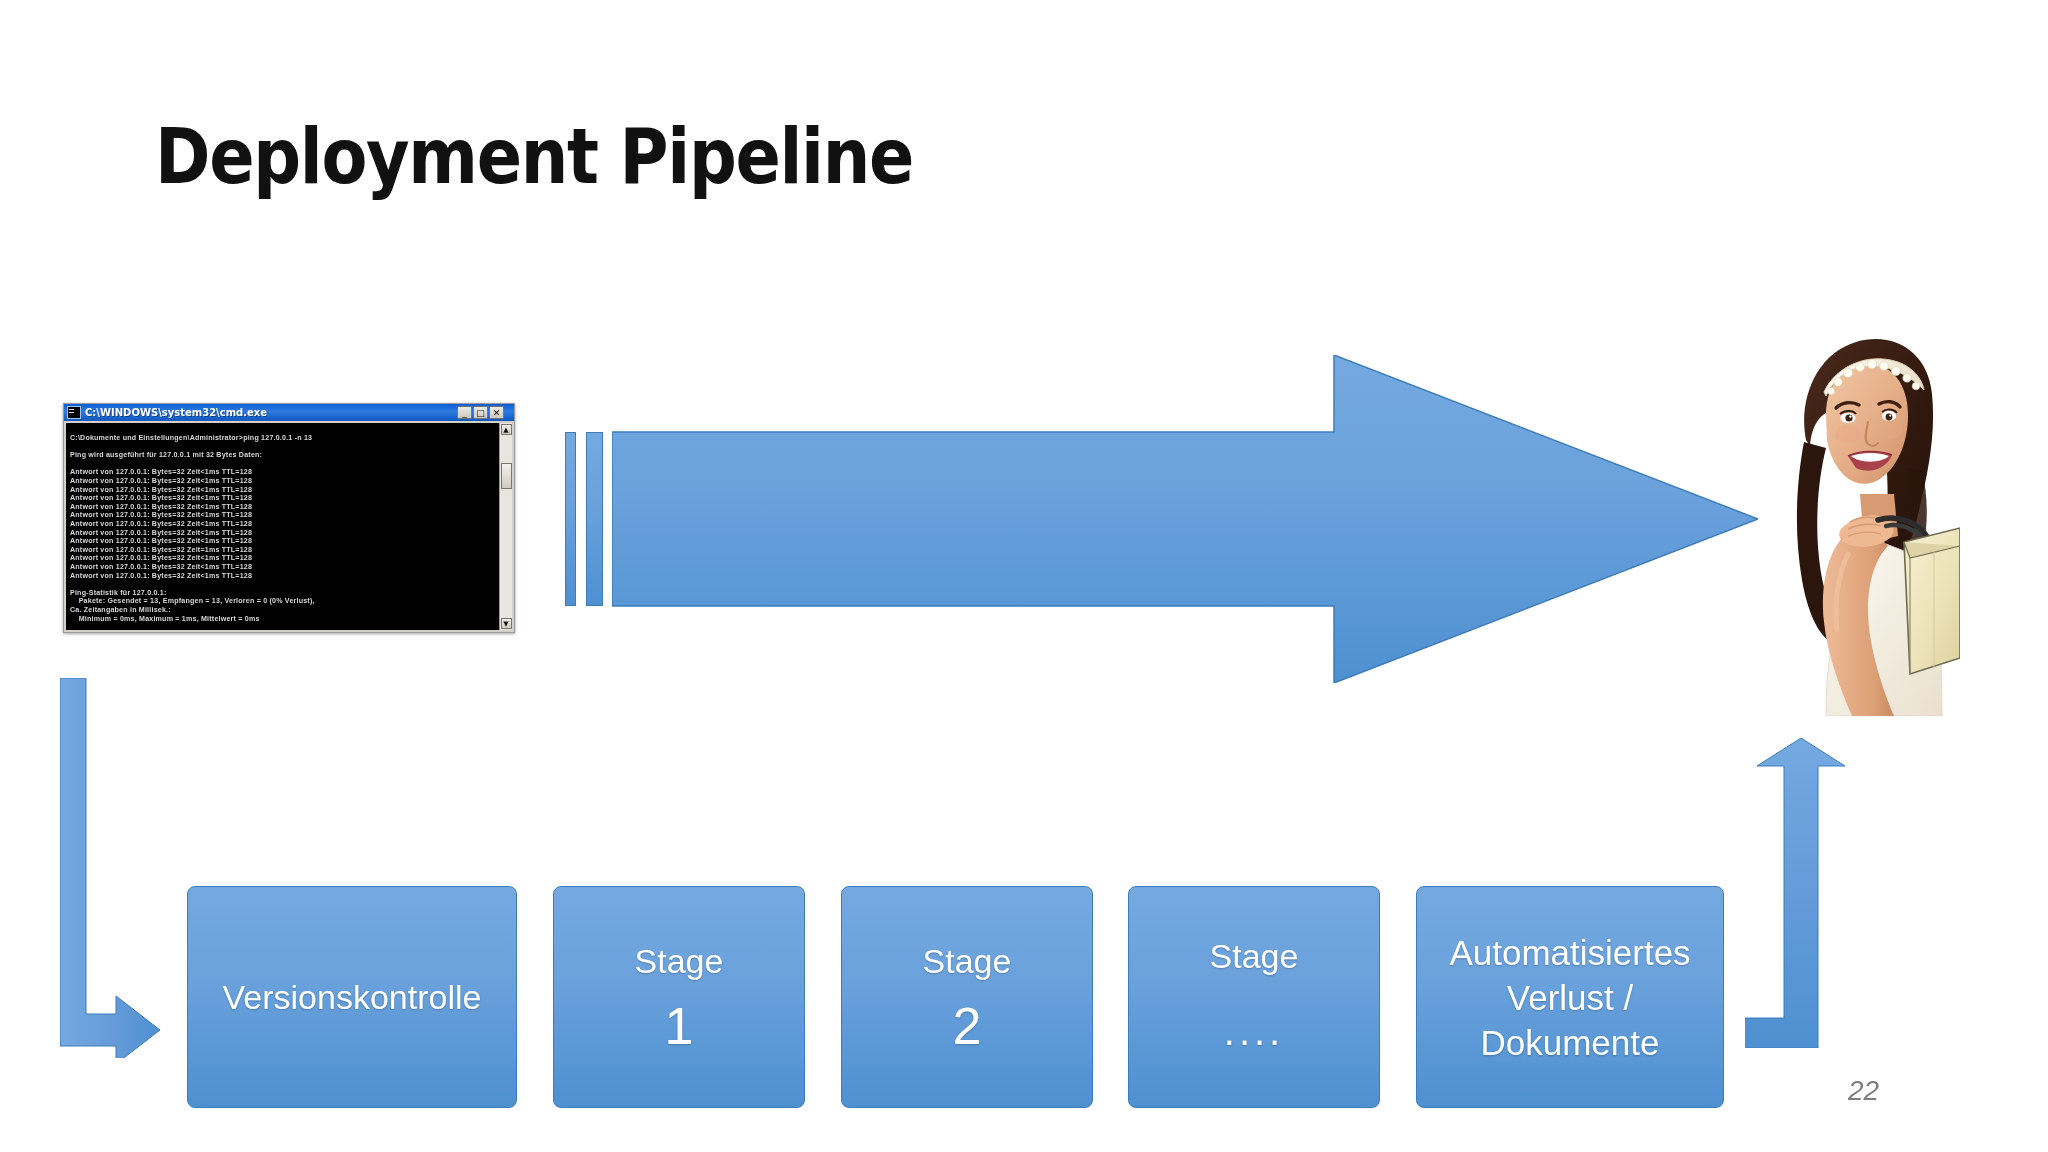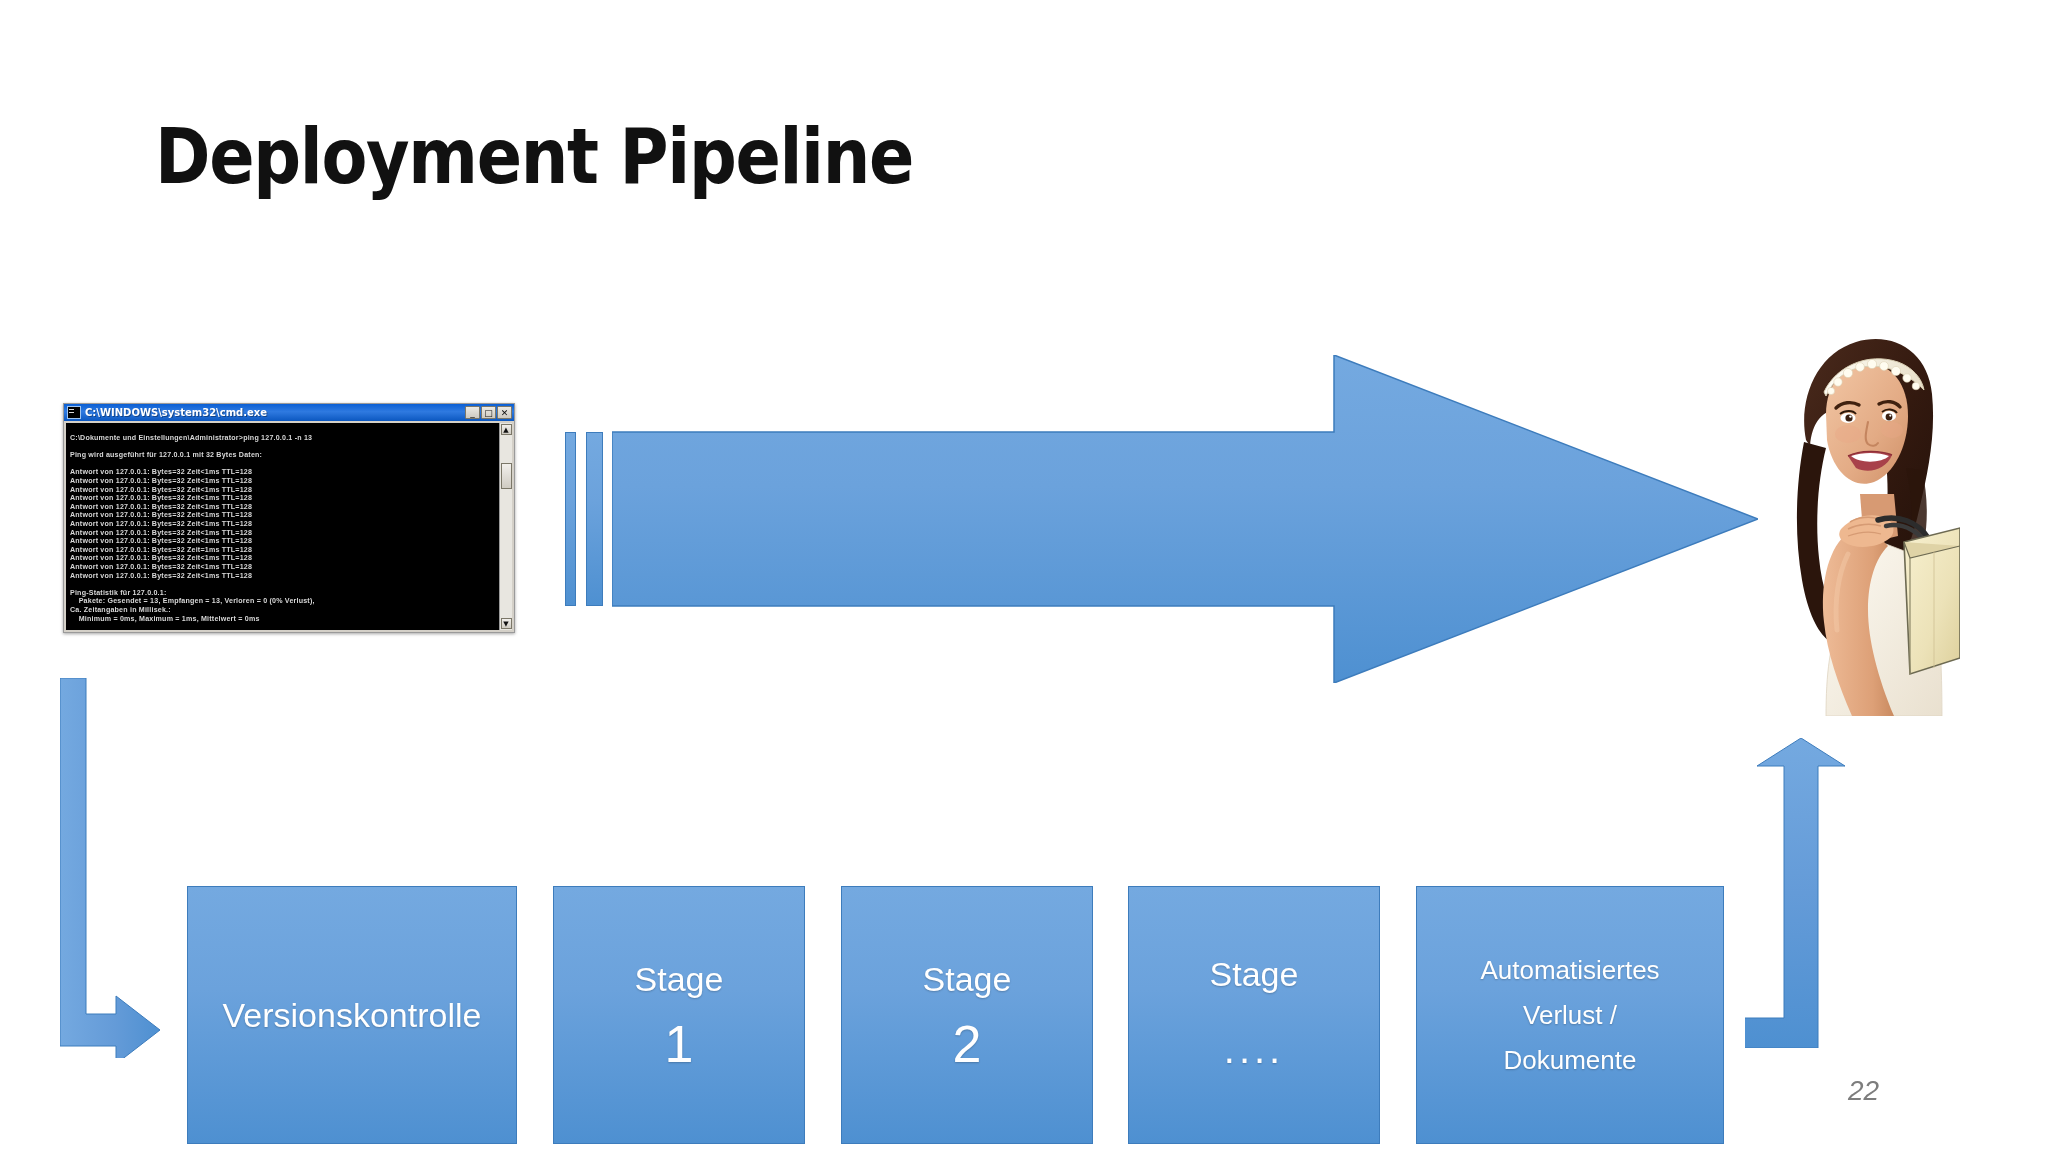--- a/index.html
+++ b/index.html
@@ -51,21 +51,21 @@
     background: #d4d0c8;
     border: 1px solid #9a9a9a;
     box-sizing: border-box;
     box-shadow: 0 1px 3px rgba(0,0,0,0.35);
   }
   .term-titlebar {
     height: 17px;
     background: linear-gradient(180deg, #0a5fd4 0%, #2f7ae0 45%, #0b57c0 100%);
     display: flex;
     align-items: center;
-    padding: 0 2px 0 3px;
+    padding: 0 10px 0 3px;
     box-sizing: border-box;
   }
   .term-icon {
     width: 12px; height: 11px;
     background: #000;
     border: 1px solid #9fc4ef;
     margin-right: 4px;
     flex: 0 0 auto;
     position: relative;
   }
@@ -190,21 +190,22 @@
     top: 886px;
     display: flex;
     flex-direction: column;
     align-items: center;
     justify-content: center;
     color: #ffffff;
     text-align: center;
     font-family: "Liberation Sans", sans-serif;
     font-weight: 300;
     text-shadow: 0 1px 2px rgba(0,0,0,0.22);
-    height: 258px;
+    height: 222px;
+    border-radius: 8px;
   }
   #stage-box-0 { left: 187px; width: 330px; justify-content: center; }
   #stage-box-1 { left: 553px; width: 252px; }
   #stage-box-2 { left: 841px; width: 252px; }
   #stage-box-3 { left: 1128px; width: 252px; }
   #stage-box-4 { left: 1416px; width: 308px; }
 
   .stage-label {
     font-size: 34px;
     line-height: 44px;
@@ -215,21 +216,21 @@
     line-height: 58px;
     font-weight: 300;
     margin-top: 14px;
   }
   .stage-sub.dots {
     font-size: 40px;
     letter-spacing: 4px;
     margin-top: 24px;
   }
   .stage-multiline {
-    font-size: 26px;
+    font-size: 35px;
     line-height: 45px;
     font-weight: 300;
   }
 
   
   #feedback-arrow-left {
     position: absolute;
     left: 60px;
     top: 678px;
     width: 100px;

